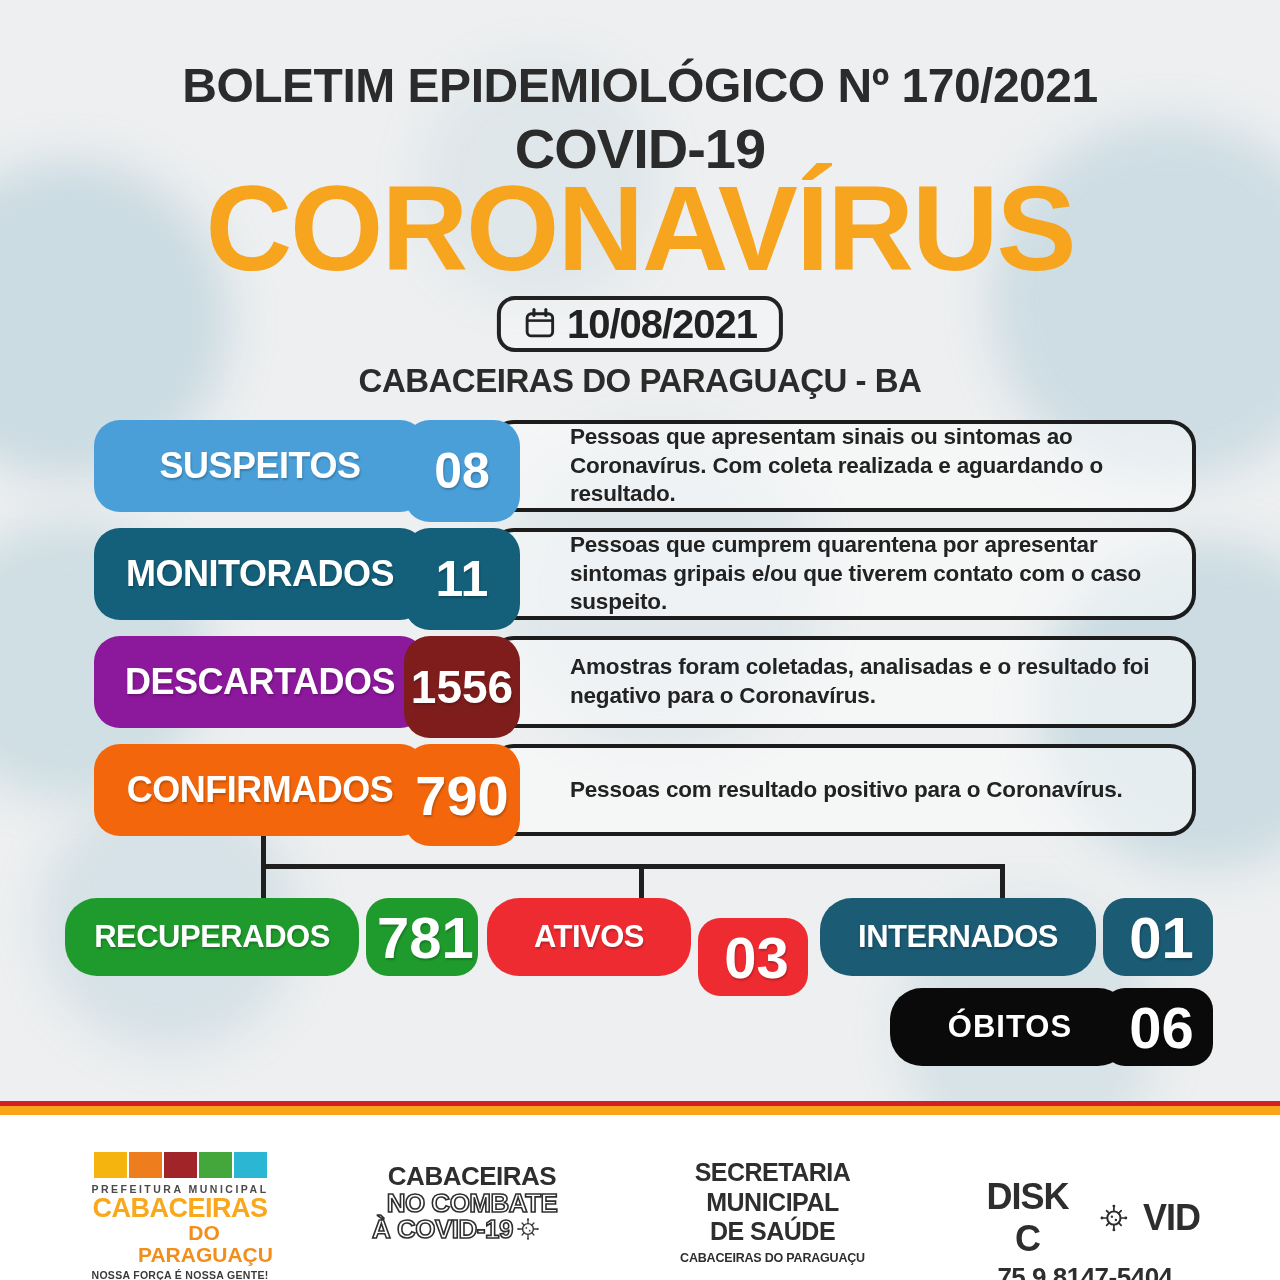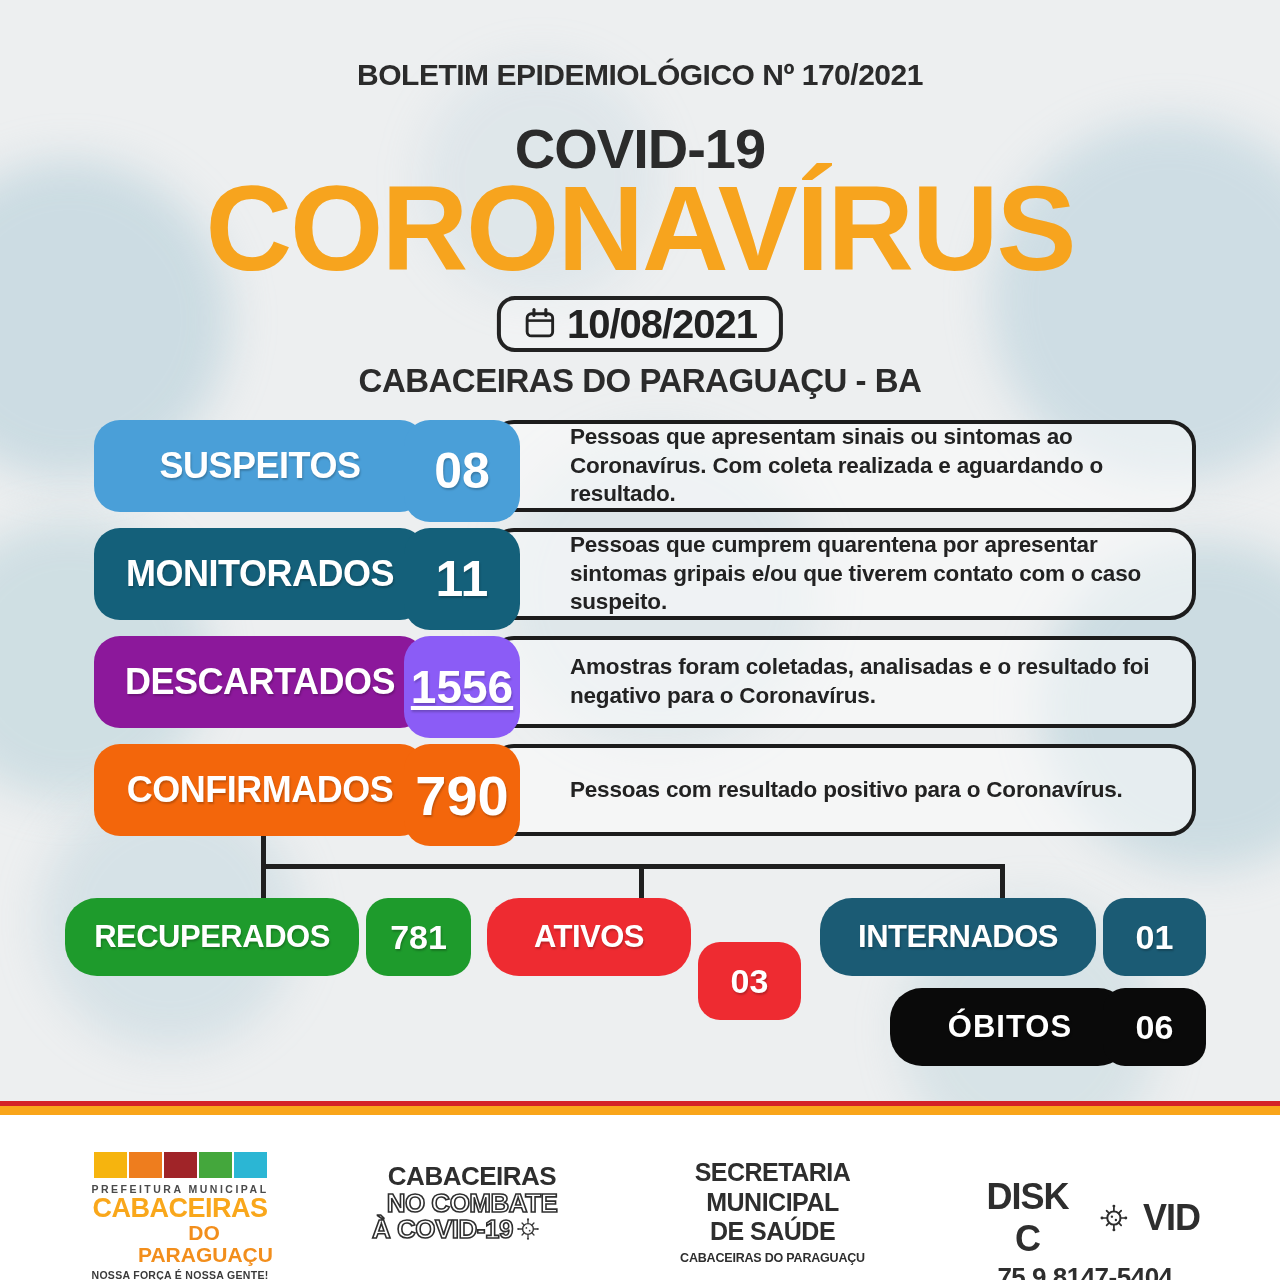--- a/index.html
+++ b/index.html
@@ -11,21 +11,21 @@
   .b1{left:-90px;top:160px;width:320px;height:320px;background:rgba(150,190,205,.38);}
   .b2{right:-70px;top:120px;width:360px;height:360px;background:rgba(150,190,205,.35);}
   .b3{left:-70px;top:520px;width:280px;height:280px;background:rgba(140,185,200,.30);}
   .b4{right:-90px;top:540px;width:330px;height:330px;background:rgba(140,185,200,.34);}
   .b5{left:40px;top:790px;width:260px;height:260px;background:rgba(150,190,205,.26);}
   .b6{left:500px;top:430px;width:320px;height:320px;background:rgba(150,190,205,.16);}
   .b7{right:120px;top:900px;width:260px;height:260px;background:rgba(150,190,205,.25);}
   .b8{left:420px;top:60px;width:240px;height:240px;background:rgba(160,195,208,.18);}
 
   .hdr{position:absolute;left:0;width:100%;text-align:center;color:#2b2b2b;}
-  .bulletin-title{top:58px;font-size:30px;font-weight:800;letter-spacing:-.5px;}
+  .bulletin-title{top:58px;font-size:48px;font-weight:800;letter-spacing:-.5px;}
   .covid-label{top:116px;font-size:56px;font-weight:800;letter-spacing:-1px;}
   .main-title{top:168px;font-size:120px;font-weight:800;color:#F7A41E;letter-spacing:-2px;line-height:1;}
 
   .date-pill{position:absolute;left:50%;transform:translateX(-50%);top:296px;height:56px;
     border:4px solid #222;border-radius:18px;display:flex;align-items:center;gap:10px;
     padding:0 22px;box-sizing:border-box;background:rgba(255,255,255,.25);}
   .date-pill .date-text{font-size:40px;font-weight:800;color:#222;letter-spacing:-1px;}
   .location{top:362px;font-size:33px;font-weight:800;letter-spacing:-.5px;}
 
   
@@ -48,23 +48,23 @@
   .c-v0{left:261px;top:836px;width:5px;height:33px;}
   .c-h {left:261px;top:864px;width:744px;height:5px;}
   .c-d0{left:261px;top:869px;width:5px;height:29px;}
   .c-d1{left:639px;top:869px;width:5px;height:29px;}
   .c-d2{left:1000px;top:869px;width:5px;height:29px;}
 
   
   .out-label,.out-num{position:absolute;height:78px;border-radius:22px;display:flex;align-items:center;
     justify-content:center;color:#fff;font-weight:800;text-shadow:1px 2px 2px rgba(0,0,0,.22);}
   .out-label{font-size:31px;letter-spacing:-.5px;border-radius:32px;}
-  .out-num{font-size:34px;}
+  .out-num{font-size:58px;padding-left:7px;}
   .rec-l{left:65px;top:898px;width:294px;}  .rec-n{left:366px;top:898px;width:105px;}
-  .atv-l{left:487px;top:898px;width:204px;} .atv-n{left:698px;top:942px;width:103px;}
+  .atv-l{left:487px;top:898px;width:204px;} .atv-n{left:698px;top:918px;width:103px;}
   .int-l{left:820px;top:898px;width:276px;} .int-n{left:1103px;top:898px;width:103px;}
   .obt-l{left:890px;top:988px;width:240px;letter-spacing:1px;} .obt-n{left:1103px;top:988px;width:103px;}
 
   
   .sep-red{position:absolute;left:0;top:1101px;width:100%;height:5px;background:#D42127;}
   .sep-yellow{position:absolute;left:0;top:1106px;width:100%;height:9px;background:#F9A51A;}
   .footer{position:absolute;left:0;top:1115px;width:100%;height:165px;background:#ffffff;}
 
   .pref{position:absolute;left:90px;top:1152px;width:180px;text-align:center;}
   .tiles{display:flex;gap:2px;justify-content:center;}
@@ -131,21 +131,21 @@
     </div>
     <div class="stat-label" style="background-color: rgb(20, 96, 122);">MONITORADOS</div>
     <div class="stat-num num-1" style="background-color: rgb(20, 96, 122);">11</div>
   </div>
 
   <div class="stat-row row-2">
     <div class="stat-desc">
       <p>Amostras foram coletadas, analisadas e o resultado foi negativo para o Coronavírus.</p>
     </div>
     <div class="stat-label" style="background-color: rgb(140, 24, 155);">DESCARTADOS</div>
-    <div class="stat-num num-2" style="background-color: #8b5cf6; text-decoration: underline;">1556</div>
+    <div class="stat-num num-2" style="background-color: #7f1d1d;">1556</div>
   </div>
 
   <div class="stat-row row-3">
     <div class="stat-desc">
       <p>Pessoas com resultado positivo para o Coronavírus.</p>
     </div>
     <div class="stat-label" style="background-color: rgb(243, 102, 11);">CONFIRMADOS</div>
     <div class="stat-num num-3" style="background-color: rgb(243, 102, 11);">790</div>
   </div>
 

